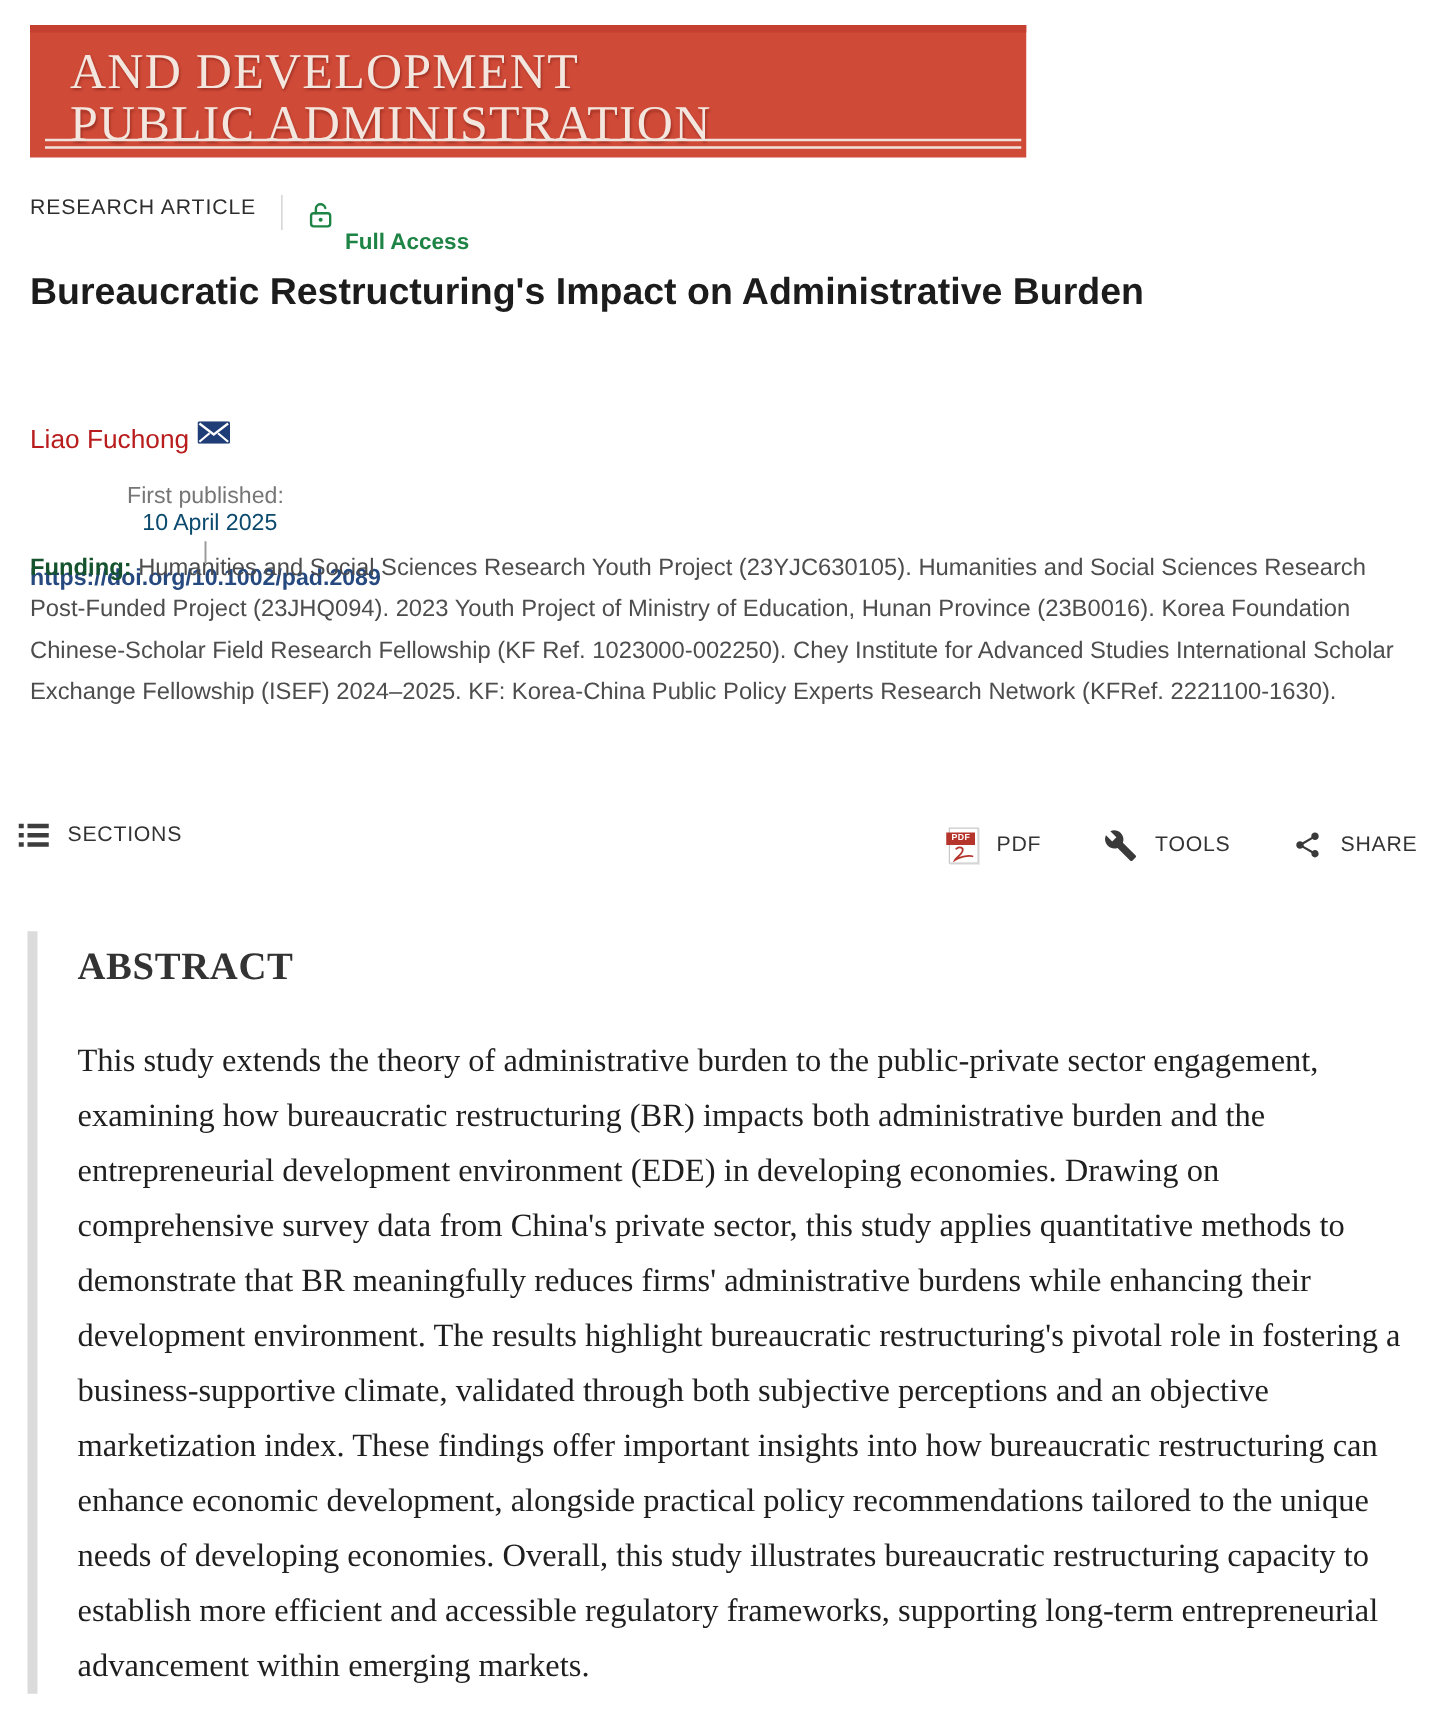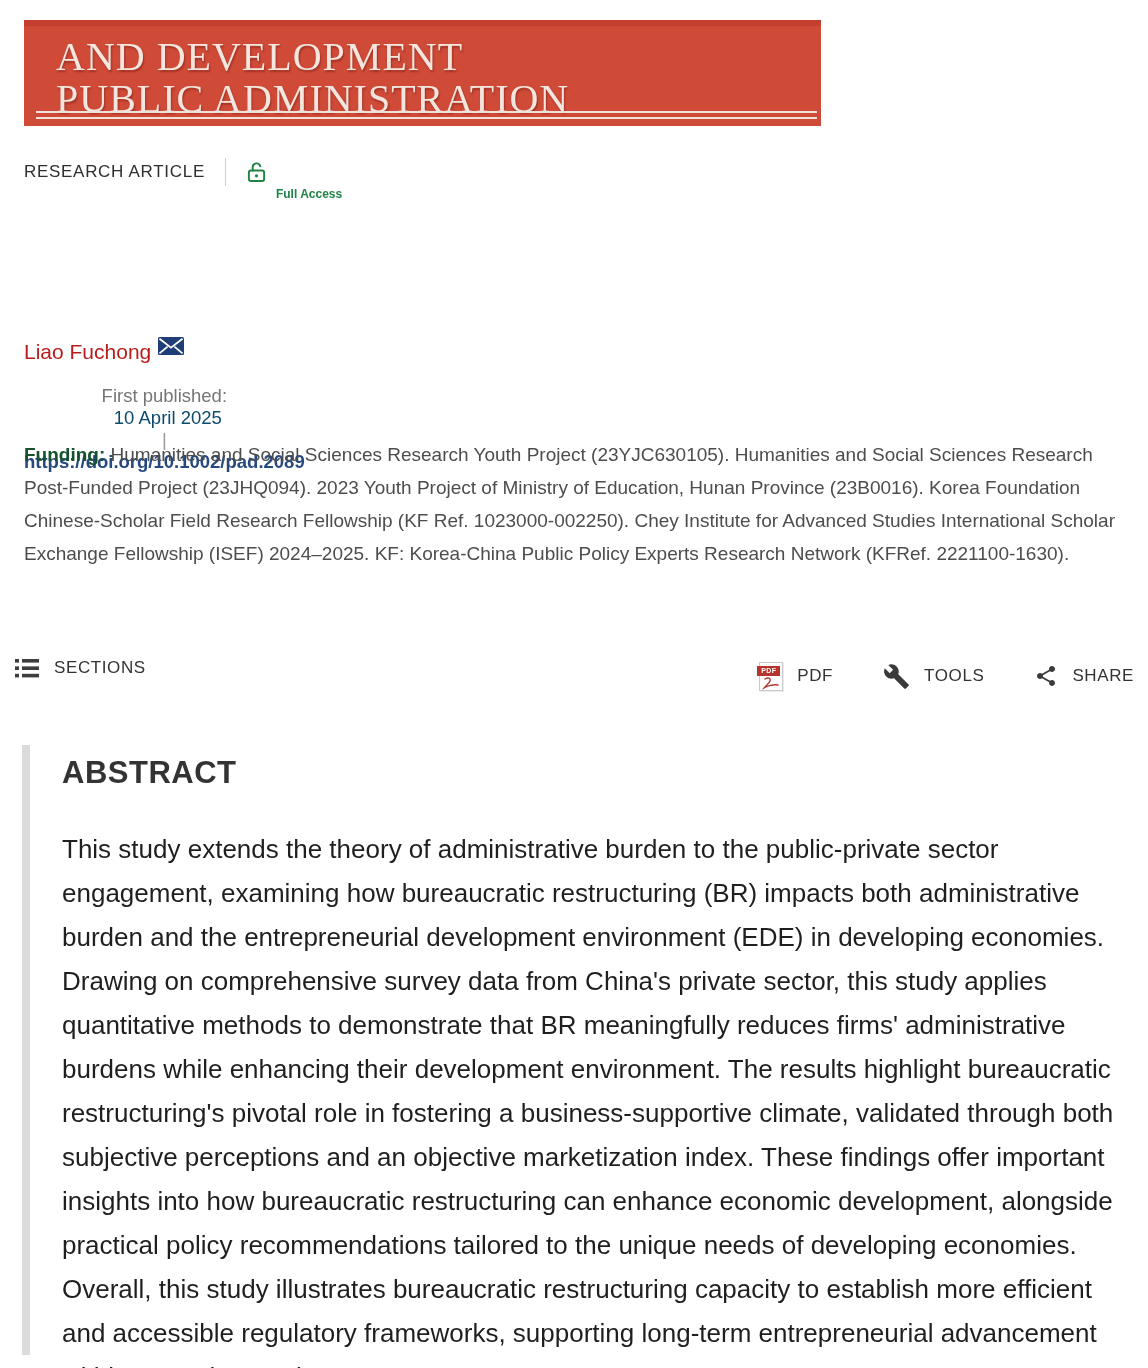--- a/index.html
+++ b/index.html
@@ -31,29 +31,29 @@
   .banner-rule {
     position:absolute; left:12px; right:4px; bottom:7px;
     height:8px;
     border-top:2px solid #f0e2da;
     border-bottom:2px solid #f0e2da;
   }
 
   
   .meta-row {
     position:absolute; left:24px; top:156px;
-    display:flex; align-items:center; height:32px;
+    display:flex; height:32px;
   }
   .article-type {
     font-size:17px; color:#2e2e2e; letter-spacing:.7px;
   }
   .meta-divider { width:1px; height:28px; background:#cccccc; margin:0 20px; }
   .access { display:flex; align-items:center; }
   .access svg { margin-right:9px; }
-  .access-label { font-size:12px; font-weight:700; color:#1e8445;margin-top:43px; }
+  .access-label { font-size:18px; font-weight:700; color:#1e8445;margin-top:43px; }
 
   
   .title {
     position:absolute; left:24px; top:212px; width:1104px;
     font-size:30px; font-weight:700; color:#1c1c1c; line-height:44px;
   }
 
   
   .author-row {
     position:absolute; left:24px; top:328px;
@@ -101,21 +101,21 @@
   .pdf-glyph-badge {
     position:absolute; top:3px; left:-3px; width:23px; height:10px;
     background:#b5342c; color:#ffffff;
     font-size:7px; font-weight:700; line-height:10px; text-align:center;
     letter-spacing:.4px;
   }
   .pdf-glyph svg { position:absolute; left:2px; top:13px; }
 
   
   .abstract {
-    position:absolute; left:0; top:743px; width:1148px; height:625px;
+    position:absolute; left:0; top:743px; width:1148px; height:625px;font-family:Liberation Serif, serif;
   }
   .abstract-bar {
     position:absolute; left:22px; top:2px; width:8px; height:610px;
     background:#dbdbdb;
   }
   .abstract-heading {
     position:absolute; left:62px; top:12px;
     font-size:31px; font-weight:700; color:#333333; letter-spacing:.5px;
   }
   .abstract-body {
@@ -141,20 +141,21 @@
       <svg width="21" height="24" viewBox="0 0 22 24">
         <rect x="3" y="10.5" width="16" height="11" rx="2.2" fill="none" stroke="#1e8445" stroke-width="2"></rect>
         <circle cx="11" cy="16" r="1.7" fill="#1e8445"></circle>
         <path d="M7 10.5V7a4 4 0 0 1 7.9-.9" fill="none" stroke="#1e8445" stroke-width="2" stroke-linecap="round"></path>
       </svg>
       <span class="access-label">Full Access</span>
     </span>
   </div>
 
   <h1 class="title">
+    <div>Bureaucratic Restructuring's Impact on Administrative Burden</div>
   </h1>
 
   <div class="author-row">
     <span class="author-name">Liao Fuchong</span>
     <svg width="26" height="18" viewBox="0 0 26 18">
       <rect x="0" y="0" width="26" height="18" rx="1.5" fill="#1f3d76"></rect>
       <path d="M1.5 1.8 L13 10.6 L24.5 1.8" fill="none" stroke="#ffffff" stroke-width="1.8"></path>
       <path d="M1.5 16.4 L9.6 9.6 M24.5 16.4 L16.4 9.6" fill="none" stroke="#ffffff" stroke-width="1.8"></path>
     </svg>
   </div>

